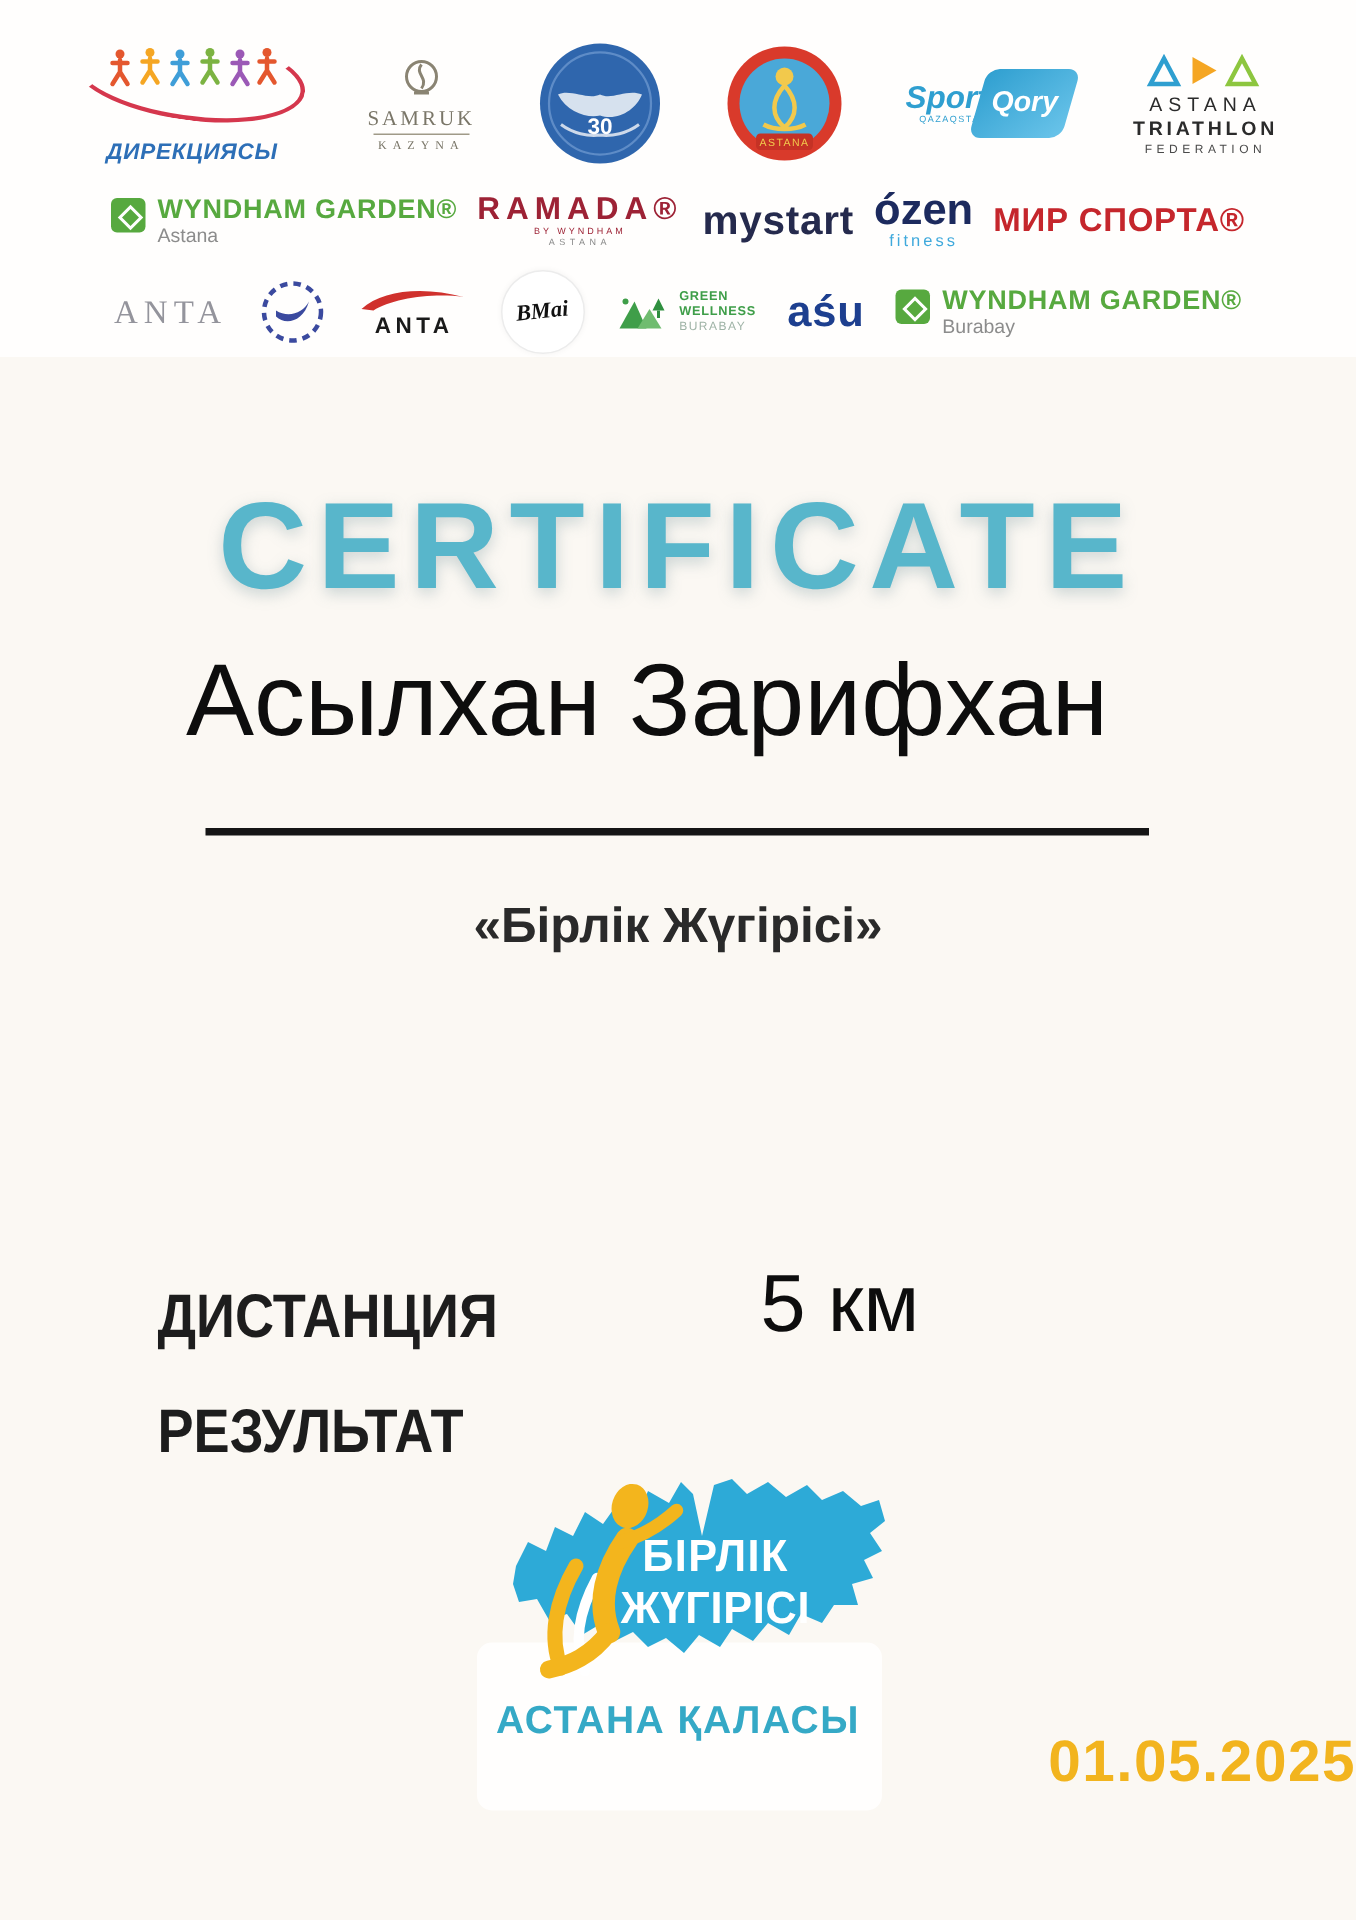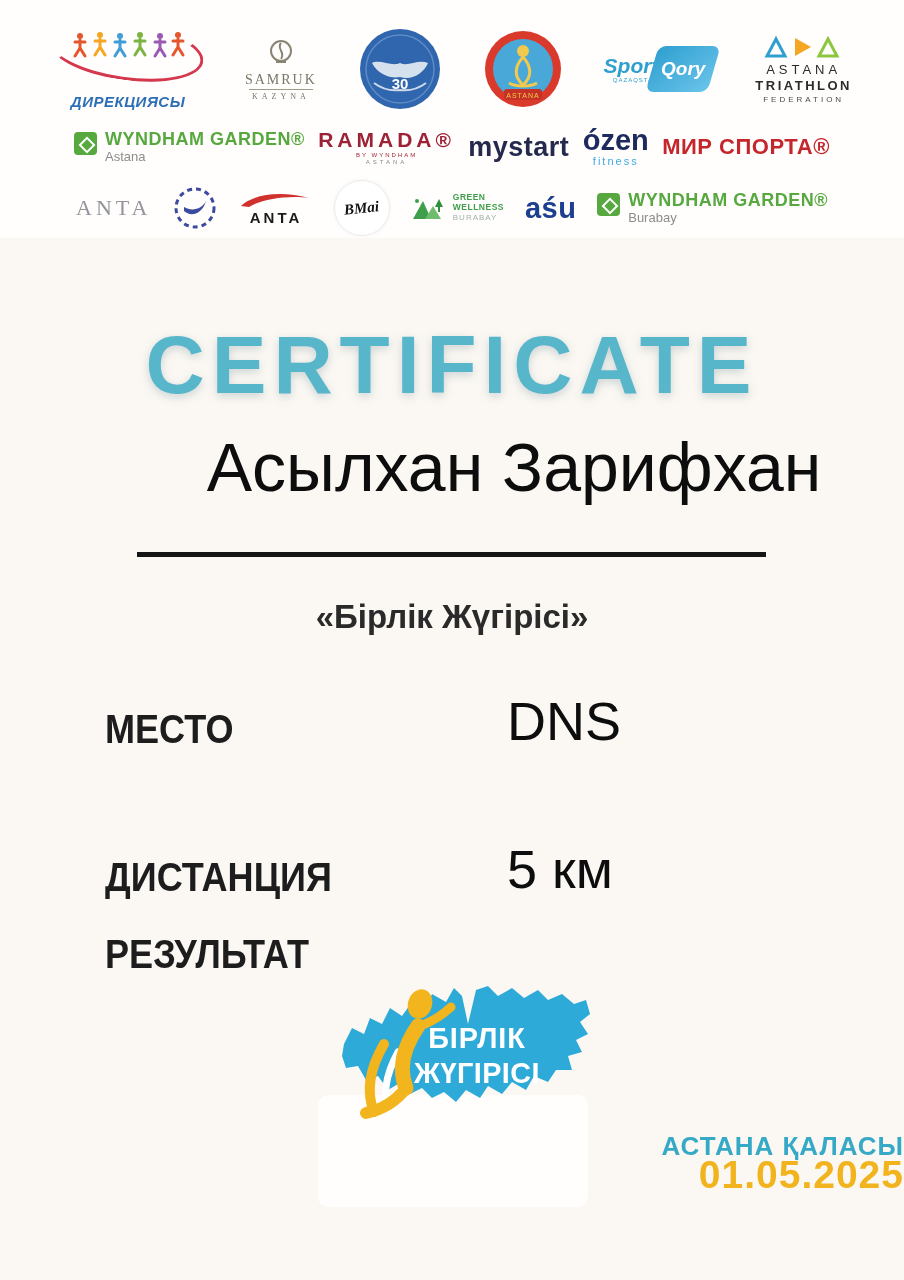--- a/index.html
+++ b/index.html
@@ -63,40 +63,40 @@
               color:#111;transform:rotate(-6deg);}
   .gw{gap:6px;}
   .gw-l12{color:#3f9e49;font-size:8.5px;font-weight:700;letter-spacing:.5px;line-height:1.15;}
   .gw-l3{color:#9fb3a6;font-size:8px;letter-spacing:1px;line-height:1.2;}
   .asu-brand{color:#1d3f8f;font-size:29px;font-weight:800;letter-spacing:.5px;}
 
   
   .cert-title{position:absolute;top:263px;left:0;right:0;text-align:center;
               font-size:82px;font-weight:700;letter-spacing:7px;color:#58b6cb;
               text-shadow:0 3px 10px rgba(110,140,150,.35);}
-  .participant-name{position:absolute;top:433px;left:124px;right:0;text-align:center;
+  .participant-name{position:absolute;top:433px;left:124px;right:0;
                     font-size:68px;color:#0d0d0d;line-height:1;}
   .name-underline{position:absolute;top:552px;left:137px;width:629px;height:5px;background:#151515;}
   .event-name{position:absolute;top:598px;left:0;right:0;text-align:center;
               font-size:33px;font-weight:700;color:#2a2a2a;}
 
   .field-row{position:absolute;left:105px;right:60px;height:64px;}
   .field-label{position:absolute;left:0;top:0;font-size:41px;font-weight:700;color:#1d1d1d;
                transform:scaleX(.88);transform-origin:left;letter-spacing:0;line-height:1;}
   .field-value{position:absolute;left:402px;top:-15px;font-size:54px;color:#0d0d0d;line-height:1;}
   .row-place{top:709px;} .row-category{top:783px;} .row-distance{top:857px;} .row-result{top:934px;}
 
   
   .bottom-card{position:absolute;left:318px;top:1095px;width:270px;height:112px;background:#fffefd;border-radius:10px;}
   .map-svg{position:absolute;left:336px;top:980px;width:258px;height:136px;overflow:visible;}
   .map-text{position:absolute;left:388px;top:1023px;width:178px;text-align:center;color:#fff;
             font-weight:700;line-height:1;transform:scaleX(.96);}
   .map-text .l1{font-size:30px;letter-spacing:1px;display:block;}
   .map-text .l2{font-size:30px;letter-spacing:.5px;display:block;margin-top:5px;}
-  .footer-city{position:absolute;top:1131px;left:0;right:0;text-align:right;
+  .footer-city{position:absolute;top:1131px;left:0;right:0;text-align:center;
                font-size:26px;font-weight:700;letter-spacing:1px;color:#35a9c6;}
   .footer-date{position:absolute;top:1153px;left:0;right:0;text-align:right;
                font-size:39px;font-weight:800;letter-spacing:1px;color:#f2b41e;}
 </style>
 </head>
 <body>
 
 <div class="page">
 
   <header class="sponsor-band">
@@ -262,24 +262,20 @@
     </div>
   </header>
 
   <h1 class="cert-title">CERTIFICATE</h1>
 
   <div class="participant-name">Асылхан Зарифхан</div>
   <div class="name-underline"></div>
 
   <div class="event-name">«Бірлік Жүгірісі»</div>
 
-  <div class="field-row row-place">
-    <span class="field-label">МЕСТО</span>
-    <span class="field-value">DNS</span>
-  </div>
   <div class="field-row row-distance">
     <span class="field-label">ДИСТАНЦИЯ</span>
     <span class="field-value">5 км</span>
   </div>
   <div class="field-row row-result">
     <span class="field-label">РЕЗУЛЬТАТ</span>
     <span class="field-value"></span>
   </div>
 
   <div class="bottom-card"></div>

